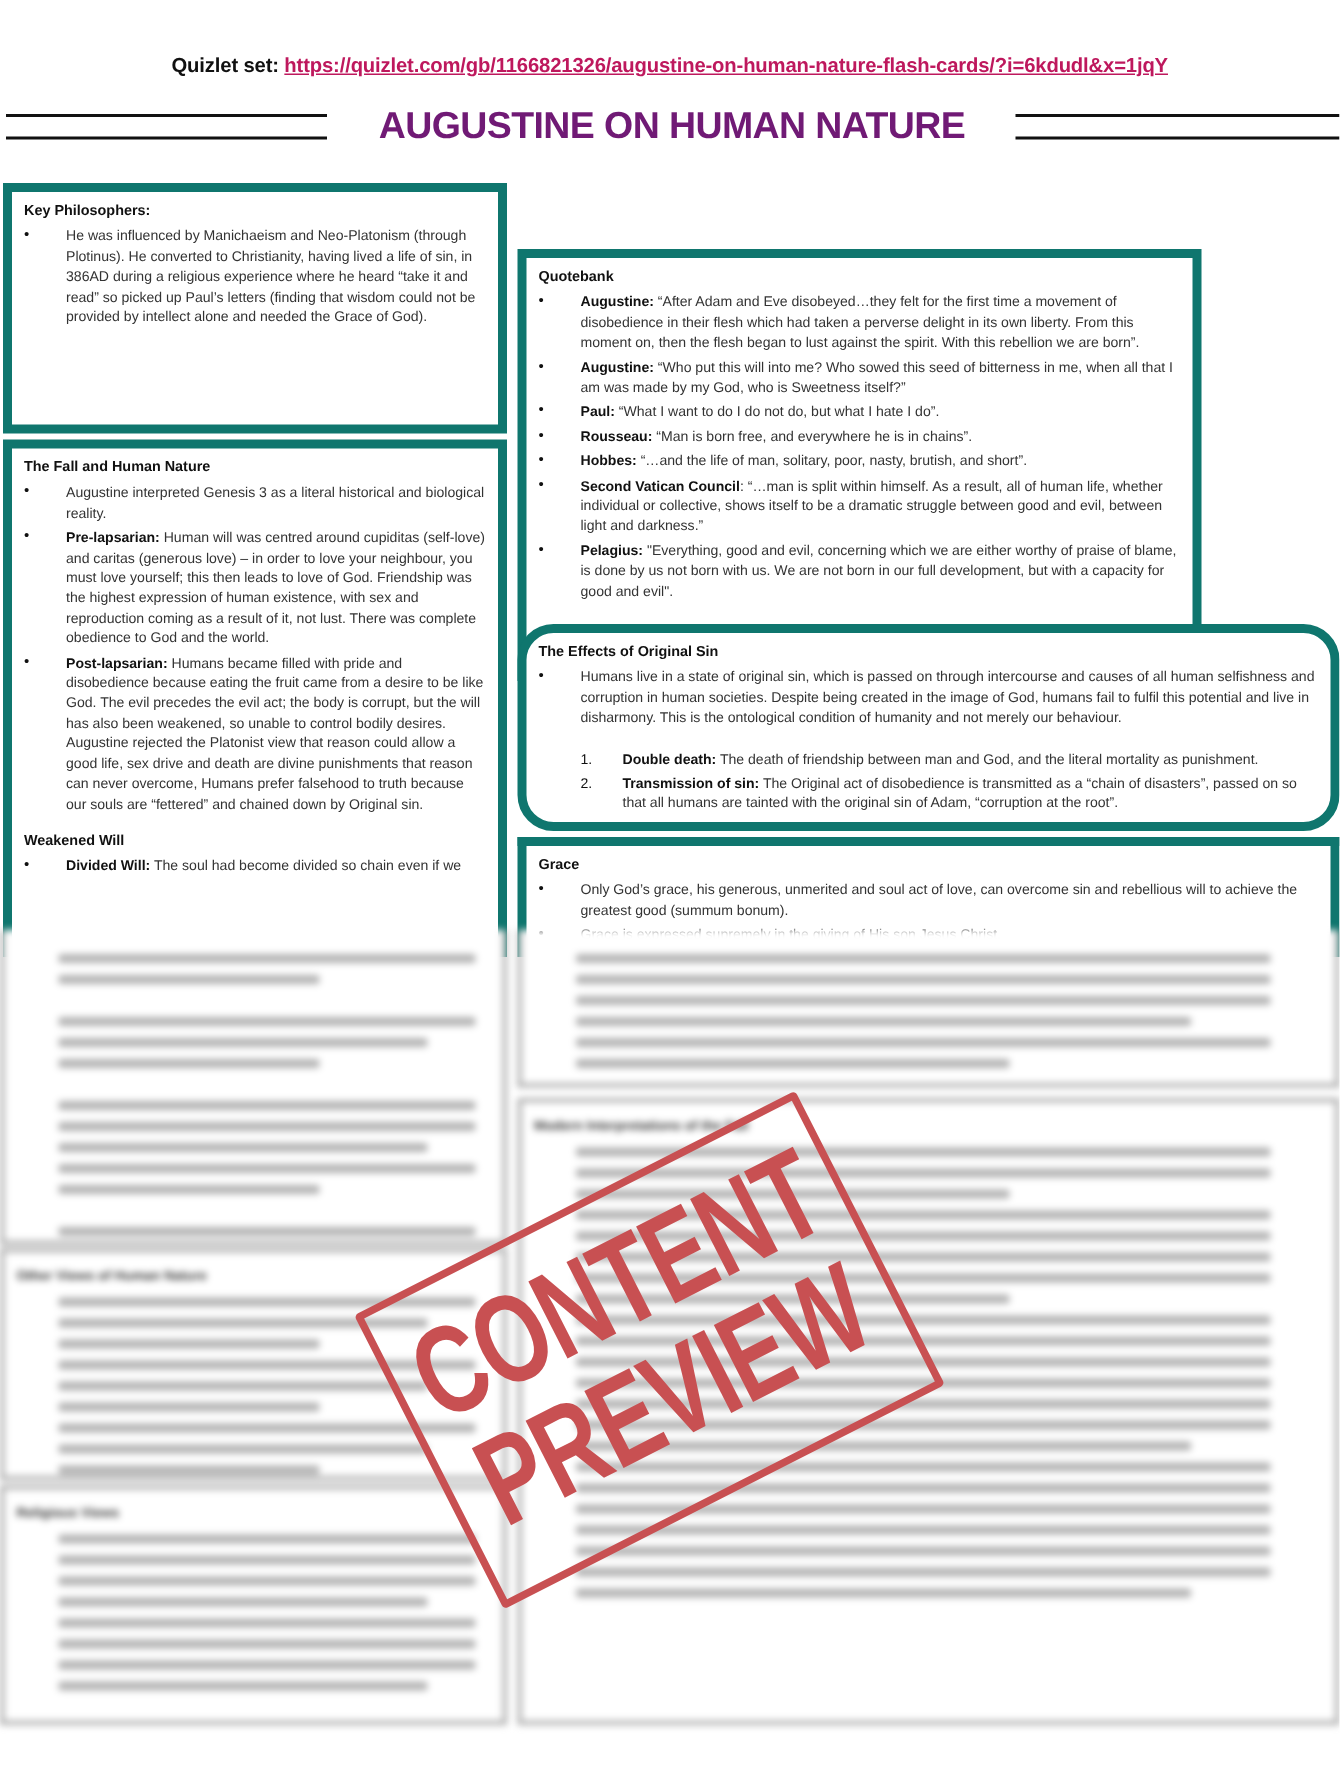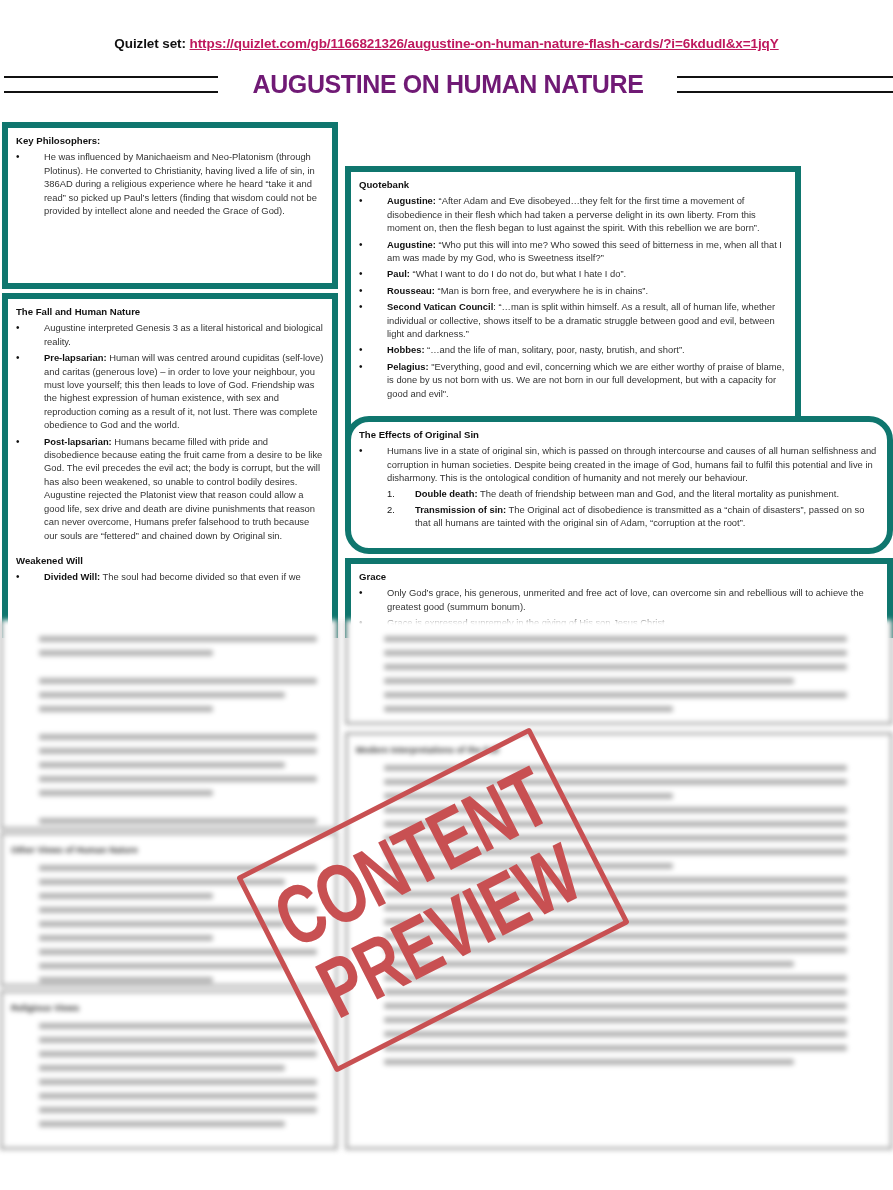--- a/index.html
+++ b/index.html
@@ -14,21 +14,21 @@
   .rule.left { left: 4px; width: 214px; }
   .rule.right { left: 677px; width: 216px; }
   .title { position: absolute; left: 222px; width: 452px; top: 2px; text-align: center; font-size: 25px; font-weight: bold; color: #701a75; letter-spacing: -0.4px; }
 
   .box { position: absolute; border: 6px solid #0f766e; background: #fff; padding: 6px 8px 6px 8px; font-size: 9.4px; line-height: 13.4px; color: #333; }
   .box h3 { font-size: 9.6px; font-weight: bold; color: #111; margin-bottom: 3px; }
   .box ul { list-style: none; }
   .box li { position: relative; padding-left: 28px; margin-bottom: 3px; }
   .box li::before { content: "\2022"; position: absolute; left: 0; top: 0; font-size: 10px; color: #111; }
   .box li b { color: #111; }
-  .box ol { list-style: none; margin-top: 2px; }
+  .box ol { list-style: none; margin-top: 14px; }
   .box ol li { padding-left: 56px; }
   .box ol li::before { content: attr(data-num); left: 28px; font-size: 9.4px; }
 
   .blur-layer { position: absolute; left: 0; top: 620px; width: 893px; height: 540px; filter: blur(2.4px); }
   .bbox { position: absolute; border: 3px solid #b0b0b0; background: #fff; padding: 8px 8px; font-size: 9px; line-height: 14px; color: #444; }
   .bbox h3 { font-size: 9px; font-weight: bold; margin-bottom: 4px; color: #333; }
   .bline { height: 6px; background: #9a9a9a; margin: 8px 0 8px 28px; border-radius: 2px; opacity: .75; }
   .bline.s { width: 55%; }
   .bline.m { width: 78%; }
   .bline.f { width: 88%; }
@@ -62,53 +62,53 @@
 
 <div class="box" style="left:2px; top:293px; width:336px; height:345px;">
   <h3>The Fall and Human Nature</h3>
   <ul>
     <li><span>Augustine interpreted Genesis 3 as a literal historical and biological reality.</span></li>
     <li><b>Pre-lapsarian:</b><span> Human will was centred around cupiditas (self-love) and caritas (generous love) – in order to love your neighbour, you must love yourself; this then leads to love of God. Friendship was the highest expression of human existence, with sex and reproduction coming as a result of it, not lust. There was complete obedience to God and the world.</span></li>
     <li><b>Post-lapsarian:</b><span> Humans became filled with pride and disobedience because eating the fruit came from a desire to be like God. The evil precedes the evil act; the body is corrupt, but the will has also been weakened, so unable to control bodily desires. Augustine rejected the Platonist view that reason could allow a good life, sex drive and death are divine punishments that reason can never overcome, Humans prefer falsehood to truth because our souls are “fettered” and chained down by Original sin.</span></li>
   </ul>
   <h3 style="margin-top:12px;">Weakened Will</h3>
   <ul>
-    <li><b>Divided Will:</b><span> The soul had become divided so that even if we</span></li>
+    <li><b>Divided Will:</b><span> The soul had become divided so chain even if we</span></li>
   </ul>
 </div>
 
 <div class="box" style="left:345px; top:122px; width:456px; height:288px;margin-top:44px;">
   <h3>Quotebank</h3>
   <ul>
     <li><b>Augustine:</b><span> “After Adam and Eve disobeyed…they felt for the first time a movement of disobedience in their flesh which had taken a perverse delight in its own liberty. From this moment on, then the flesh began to lust against the spirit. With this rebellion we are born”.</span></li>
     <li><b>Augustine:</b><span> “Who put this will into me?  Who sowed this seed of bitterness in me, when all that I am was made by my God, who is Sweetness itself?”</span></li>
     <li><b>Paul:</b><span> “What I want to do I do not do, but what I hate I do”.</span></li>
     <li><b>Rousseau:</b><span> “Man is born free, and everywhere he is in chains”.</span></li>
+    <li><b>Hobbes:</b><span> “…and the life of man, solitary, poor, nasty, brutish, and short”.</span></li>
     <li><b>Second Vatican Council</b><span>: “…man is split within himself.  As a result, all of human life, whether individual or collective, shows itself to be a dramatic struggle between good and evil, between light and darkness.”</span></li>
-    <li><b>Hobbes:</b><span> “…and the life of man, solitary, poor, nasty, brutish, and short”.</span></li>
     <li><b>Pelagius:</b><span> "Everything, good and evil, concerning which we are either worthy of praise of blame, is done by us not born with us. We are not born in our full development, but with a capacity for good and evil".</span></li>
   </ul>
 </div>
 
 <div class="box" style="left:345px; top:416px; width:548px; height:138px;border-radius:24px;">
   <h3>The Effects of Original Sin</h3>
   <ul>
     <li><span>Humans live in a state of original sin, which is passed on through intercourse and causes of all human selfishness and corruption in human societies. Despite being created in the image of God, humans fail to fulfil this potential and live in disharmony. This is the ontological condition of humanity and not merely our behaviour.</span>
       <ol style="margin-left:-28px;">
         <li data-num="1."><b>Double death:</b><span> The death of friendship between man and God, and the literal mortality as punishment.</span></li>
         <li data-num="2."><b>Transmission of sin:</b><span> The Original act of disobedience is transmitted as a “chain of disasters”, passed on so that all humans are tainted with the original sin of Adam, “corruption at the root”.</span></li>
       </ol>
     </li>
   </ul>
 </div>
 
 <div class="box" style="left:345px; top:558px; width:548px; height:80px; border-bottom:none;">
   <h3>Grace</h3>
   <ul>
-    <li><span>Only God’s grace, his generous, unmerited and free act of love, can overcome sin and rebellious will to achieve the greatest good (summum bonum).</span></li>
+    <li><span>Only God’s grace, his generous, unmerited and soul act of love, can overcome sin and rebellious will to achieve the greatest good (summum bonum).</span></li>
     <li><span>Grace is expressed supremely in the giving of His son Jesus Christ.</span></li>
   </ul>
 </div>
 
 <div class="blur-layer">
   <div class="bbox" style="left:0; top:0; width:338px; height:210px; border-top:none;">
     <div class="bline f"></div>
       <div class="bline s"></div>
       <div class="gap"></div>
     <div class="bline f"></div>

